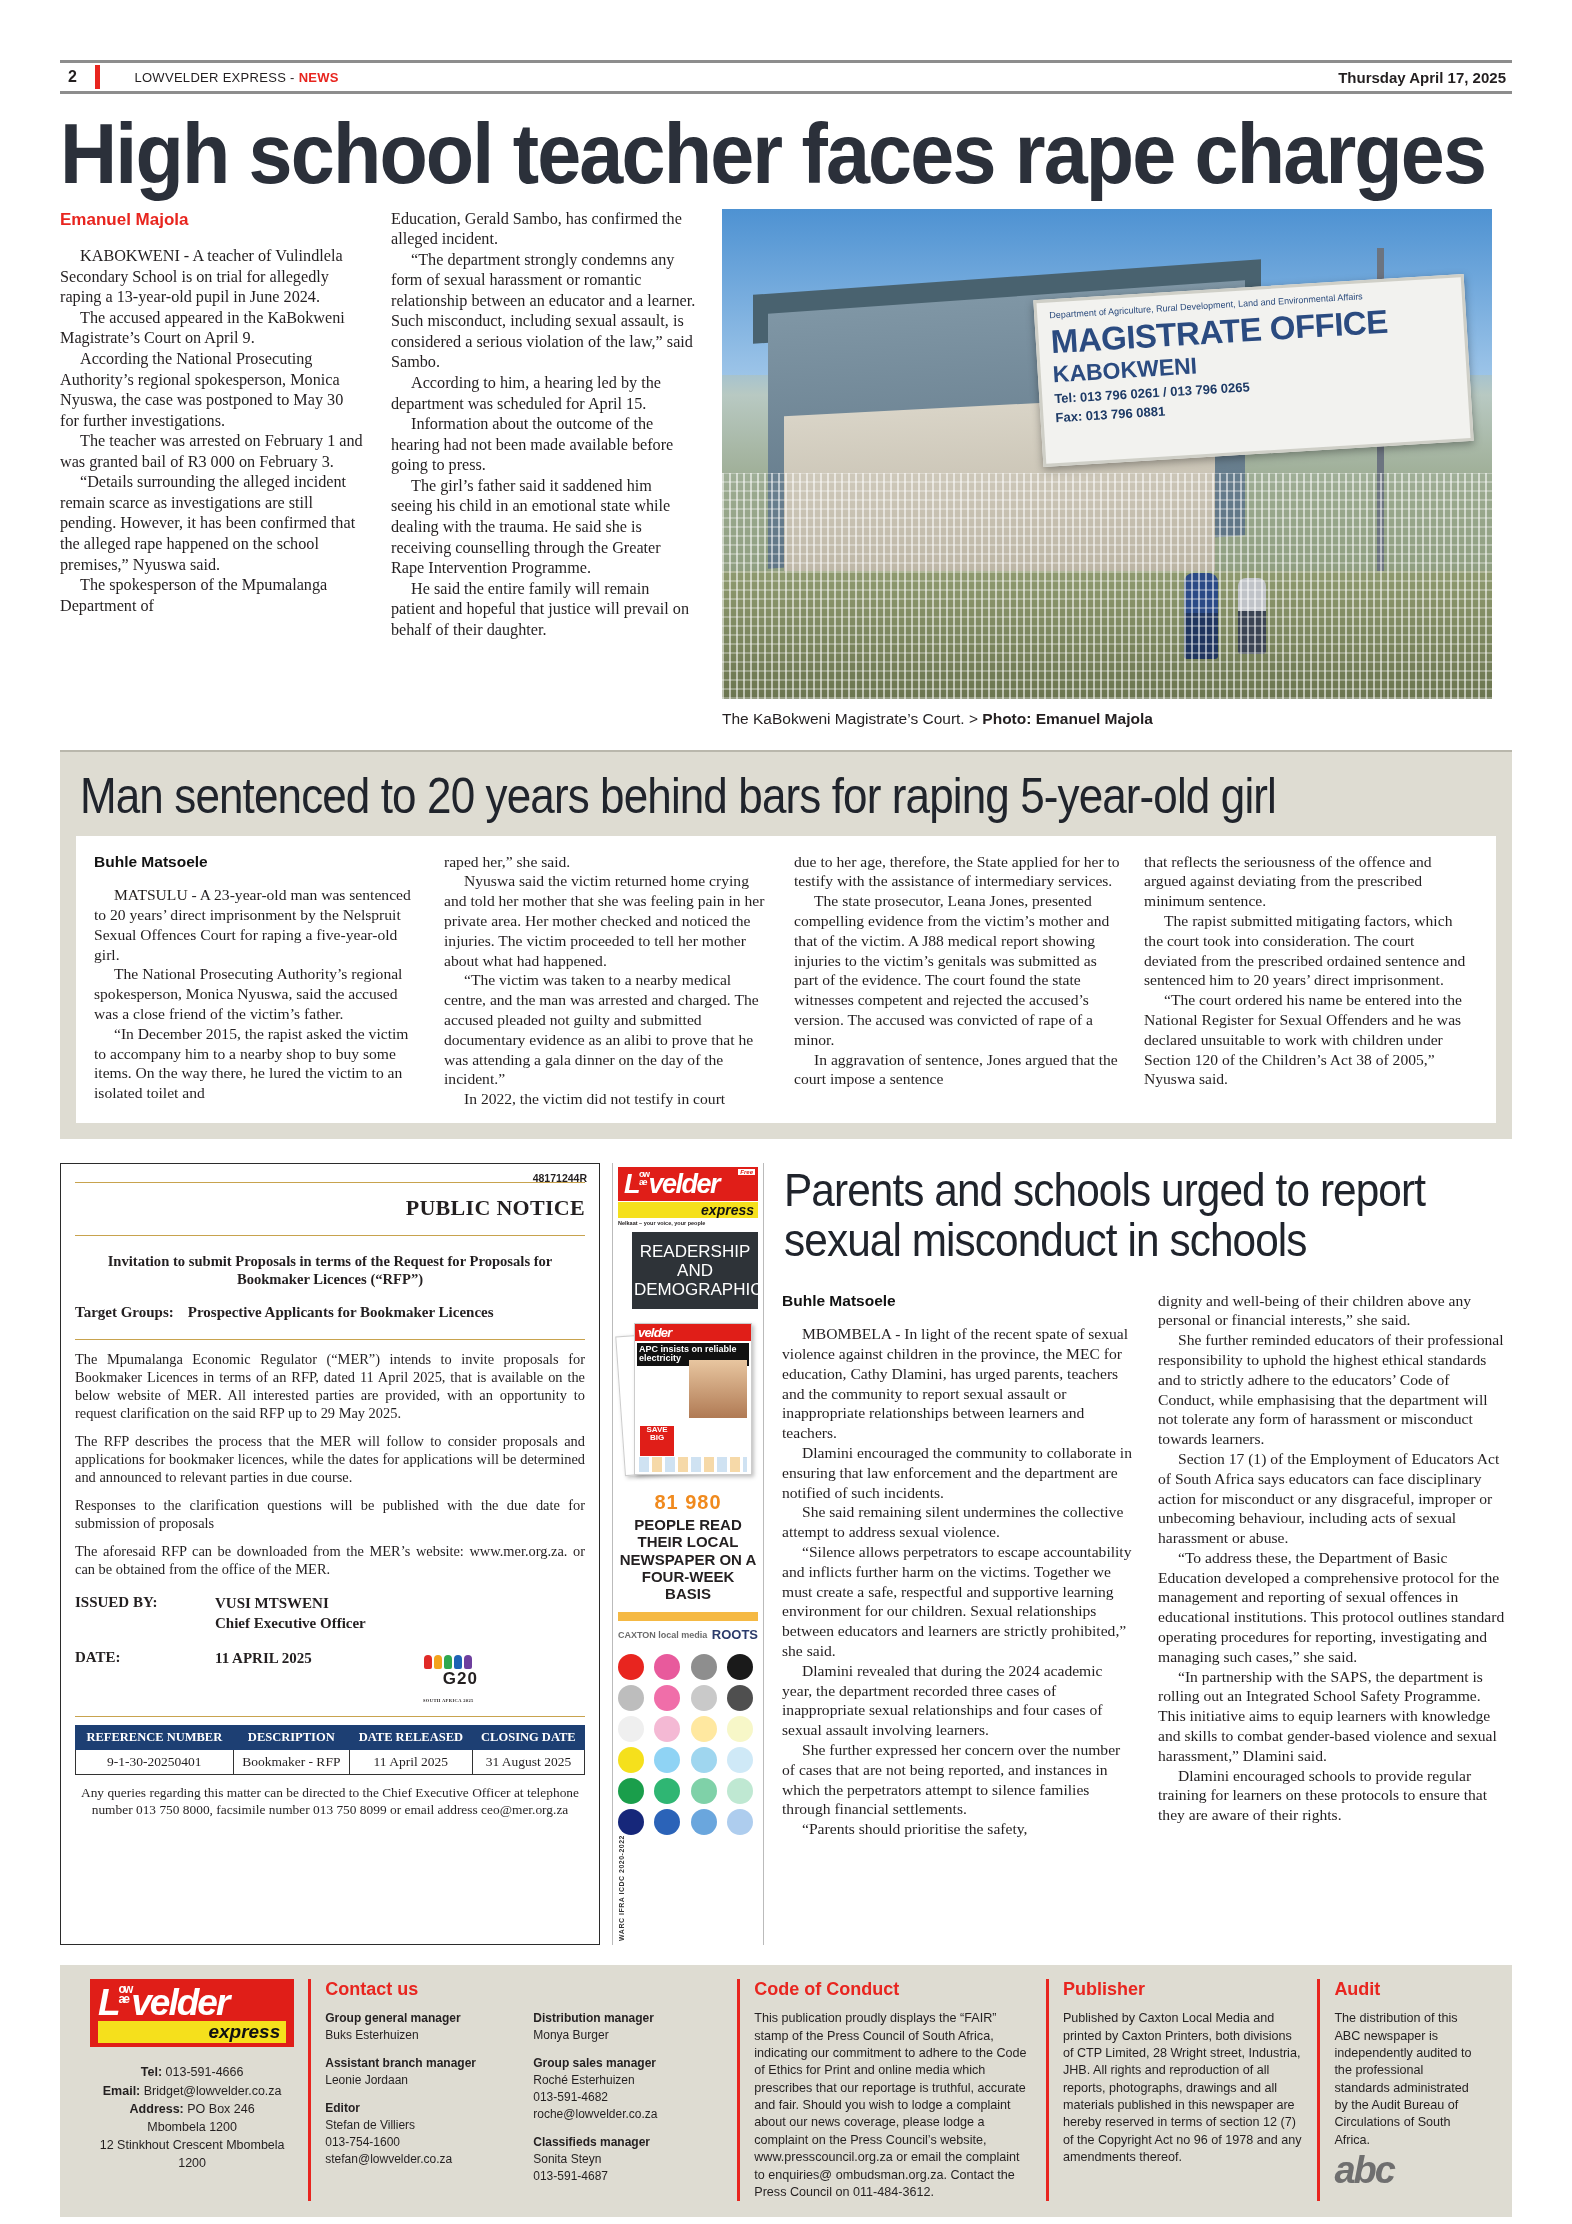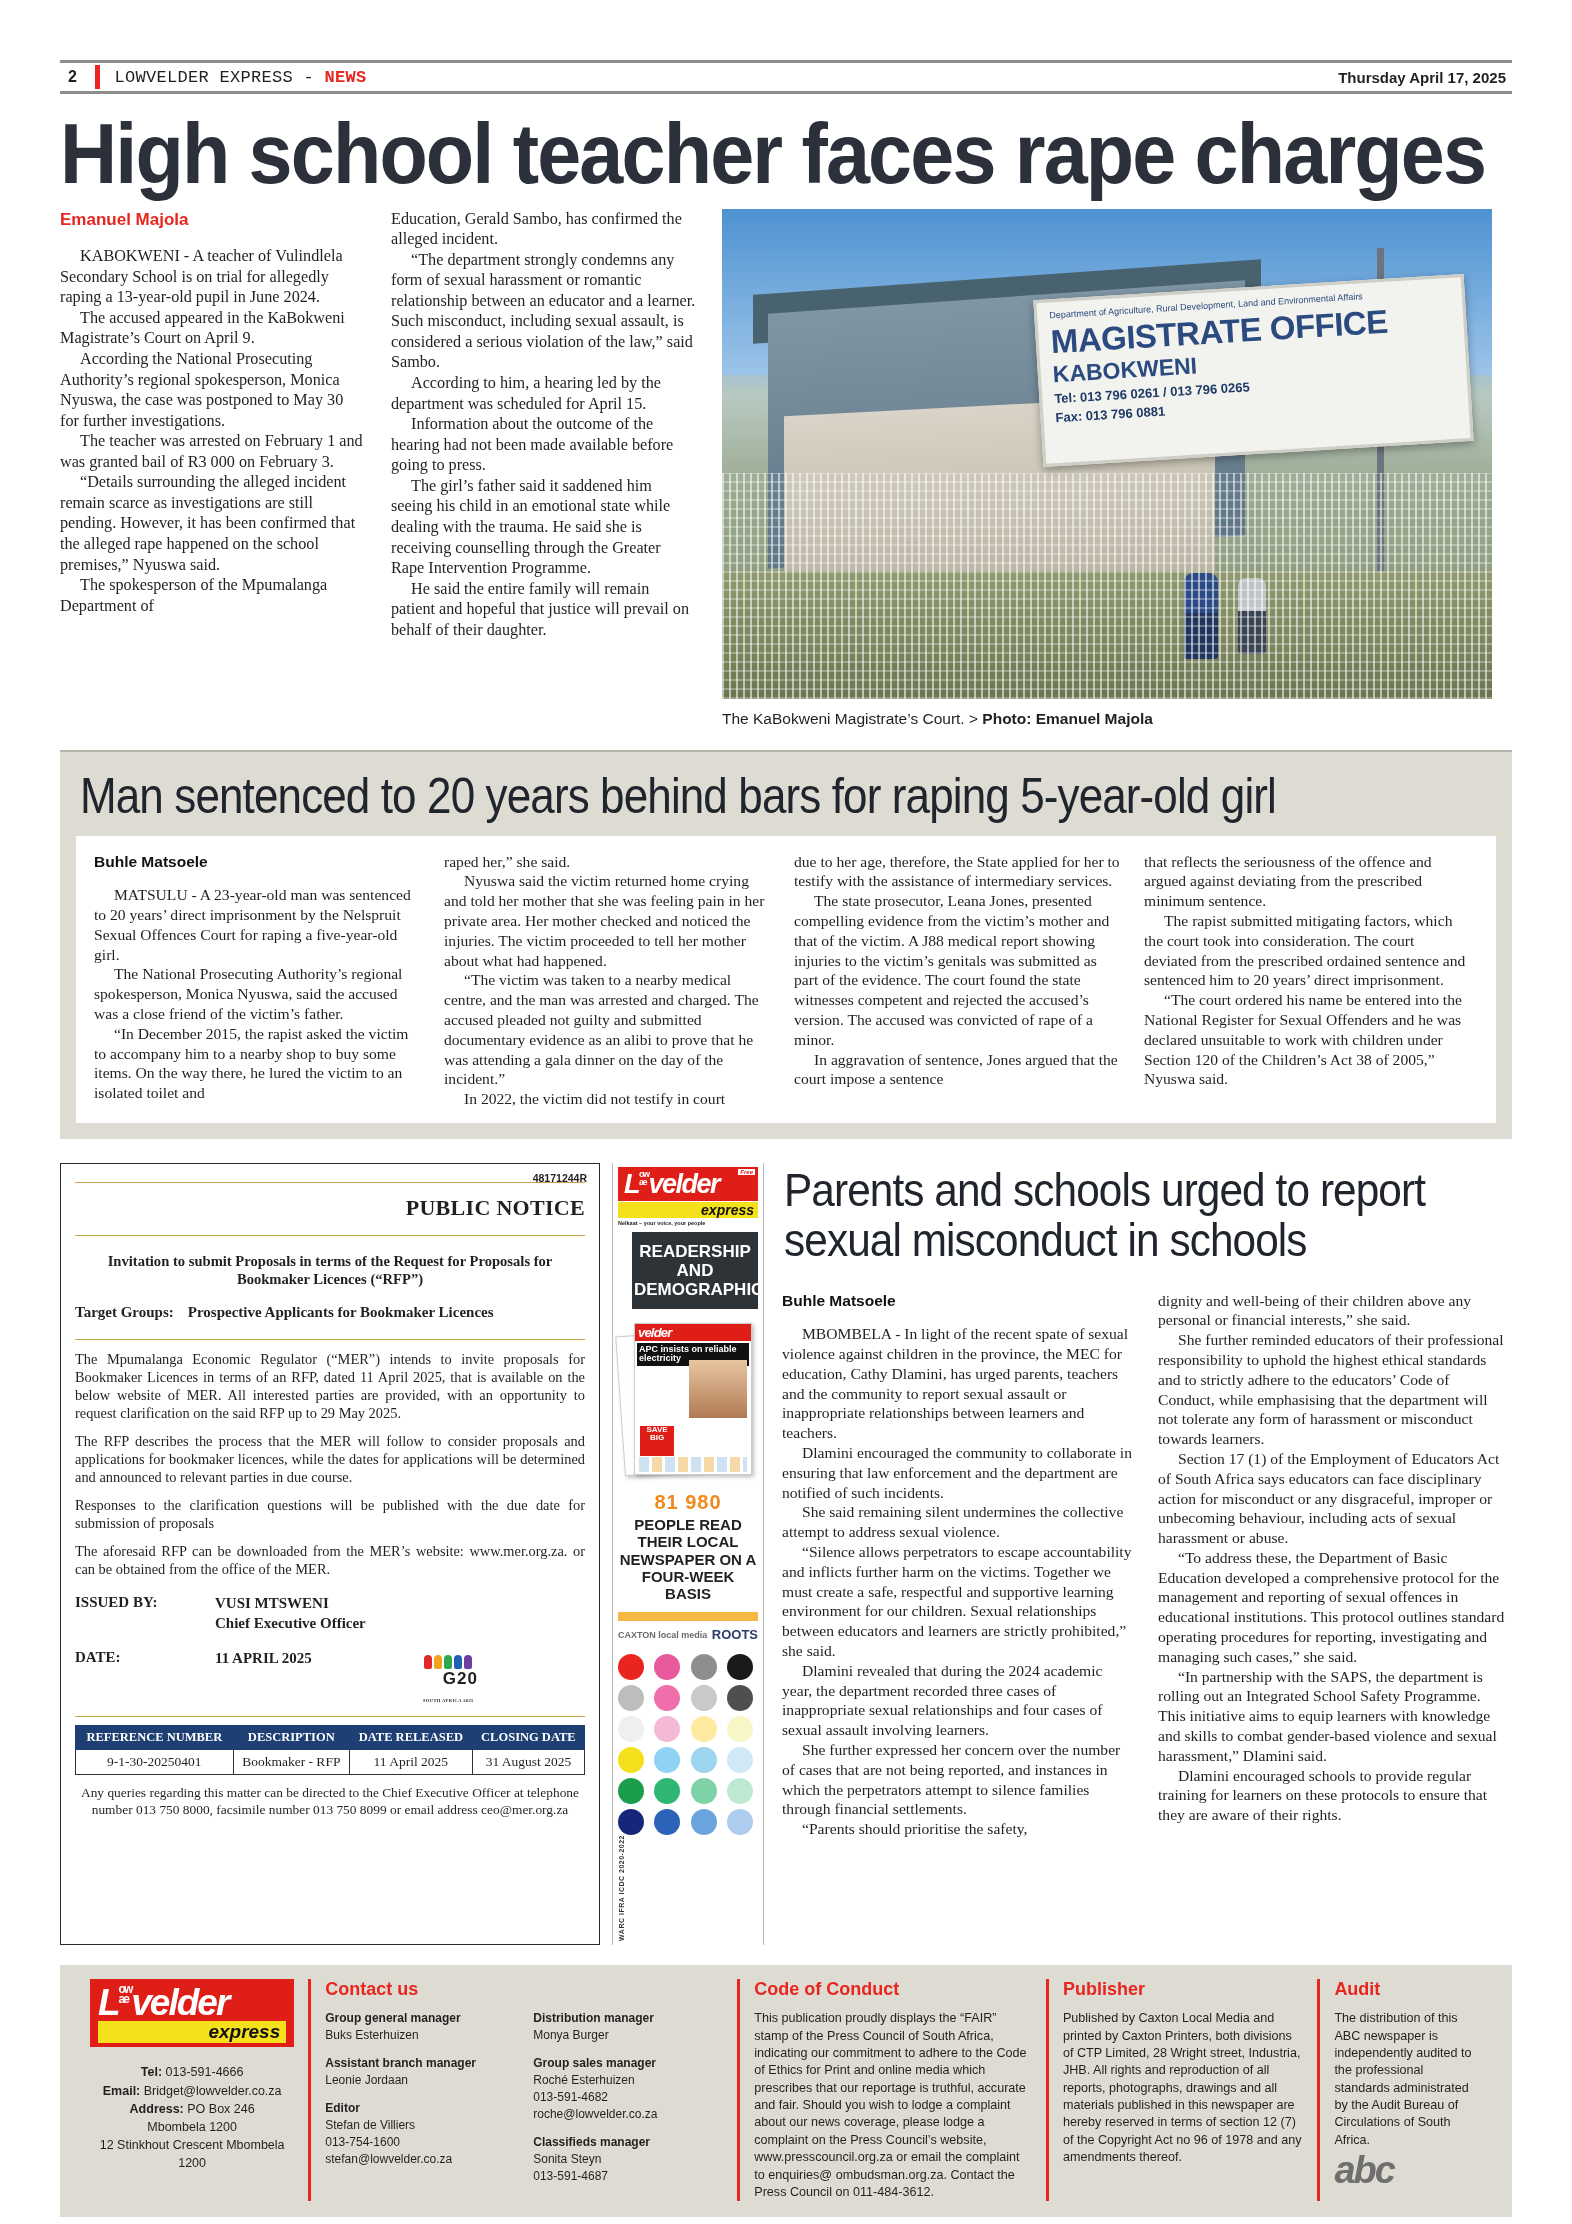--- a/index.html
+++ b/index.html
@@ -16,22 +16,22 @@
 
   
   .masthead {
     display:flex; align-items:center;
     border-top:3px solid #8d8d8d;
     border-bottom:3px solid #8d8d8d;
     height:34px; margin-top:60px;
   }
   .folio-num { font-size:16px; font-weight:700; padding:0 18px 0 8px; letter-spacing:.5px; }
   .folio-bar { width:5px; height:24px; background:#e8251f; margin-right:14px; }
-  .folio-title { font-size:17px; font-weight:400; letter-spacing:.3px;
-    font-family:Liberation Mono, monospace; }
+  .folio-title { font-size:13px; font-weight:400; letter-spacing:.3px;
+    font-family:Liberation Sans, sans-serif;margin-left:20px; }
   .folio-title .sec { color:#e8251f; font-weight:700; }
   .folio-date { margin-left:auto; font-size:15px; font-weight:700; padding-right:6px; }
 
   
   .main-head {
     font-family:"Liberation Sans", sans-serif;
     font-weight:700;
     font-size:86px;
     line-height:.96;
     letter-spacing:-2px;
@@ -156,21 +156,21 @@
   .lv-logo { background:#e01e18; padding:4px 6px 3px 6px; position:relative; }
   .lv-logo .lv-free { position:absolute; right:3px; top:2px; background:#fff; color:#e01e18;
      font-size:6px; font-weight:700; font-style:italic; padding:0 2px; }
   .lv-logo .lv-main { color:#fff; font-weight:700; font-size:27px; font-style:italic;
      letter-spacing:-1.5px; line-height:1; }
   .lv-logo .lv-ow { font-size:9px; display:inline-block; line-height:.85; vertical-align:top;
      font-style:normal; }
   .lv-express { background:#f5e01c; color:#111; font-weight:700; font-style:italic; font-size:14px;
      text-align:right; padding:0 4px; margin-top:1px; }
   .lv-slogan { font-size:5.5px; font-weight:700; margin-top:2px; }
-  .read-banner { background:#2e3338; color:#fff; text-align:center; font-weight:700; font-size:17px;
+  .read-banner { background:#2e3338; color:#fff; text-align:center; font-weight:400; font-size:17px;
      line-height:1.12; padding:10px 2px; margin-top:6px;margin-left:14px; }
   .mock-papers { height:170px; margin-top:8px; position:relative; }
   .mp { position:absolute; background:#fff; border:1px solid #ccc; box-shadow:2px 2px 4px rgba(0,0,0,.25); }
   .mp1 { left:2px; top:16px; width:96px; height:140px; transform:rotate(-4deg); }
   .mp2 { left:16px; top:6px; width:118px; height:152px; }
   .mp2 .hdr { background:#e01e18; color:#fff; font-weight:700; font-style:italic; font-size:13px;
      padding:1px 3px; letter-spacing:-.8px; }
   .mp2 .lead { font-size:9px; font-weight:700; color:#fff; background:#111; padding:2px;
      margin:2px; line-height:1.05; }
   .mp2 .photo2 { position:absolute; right:4px; top:36px; width:58px; height:58px;

